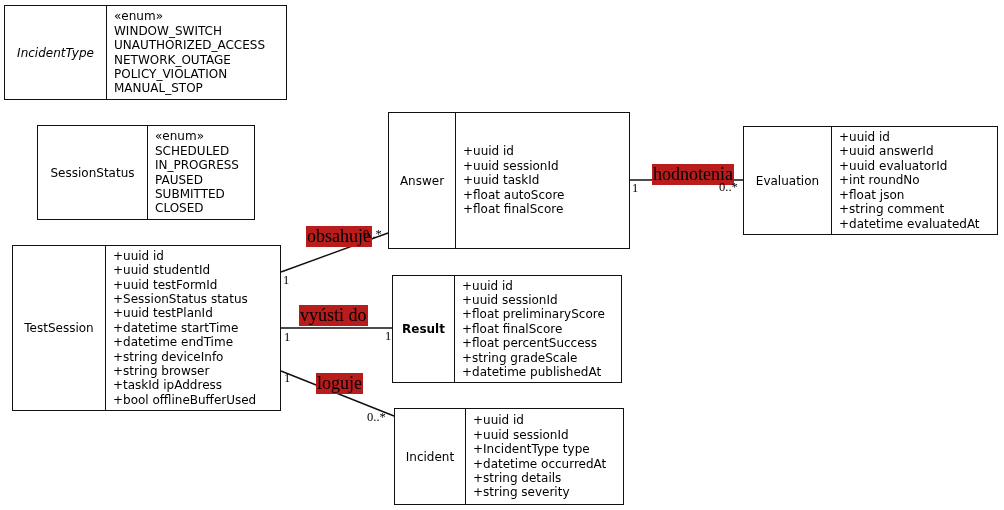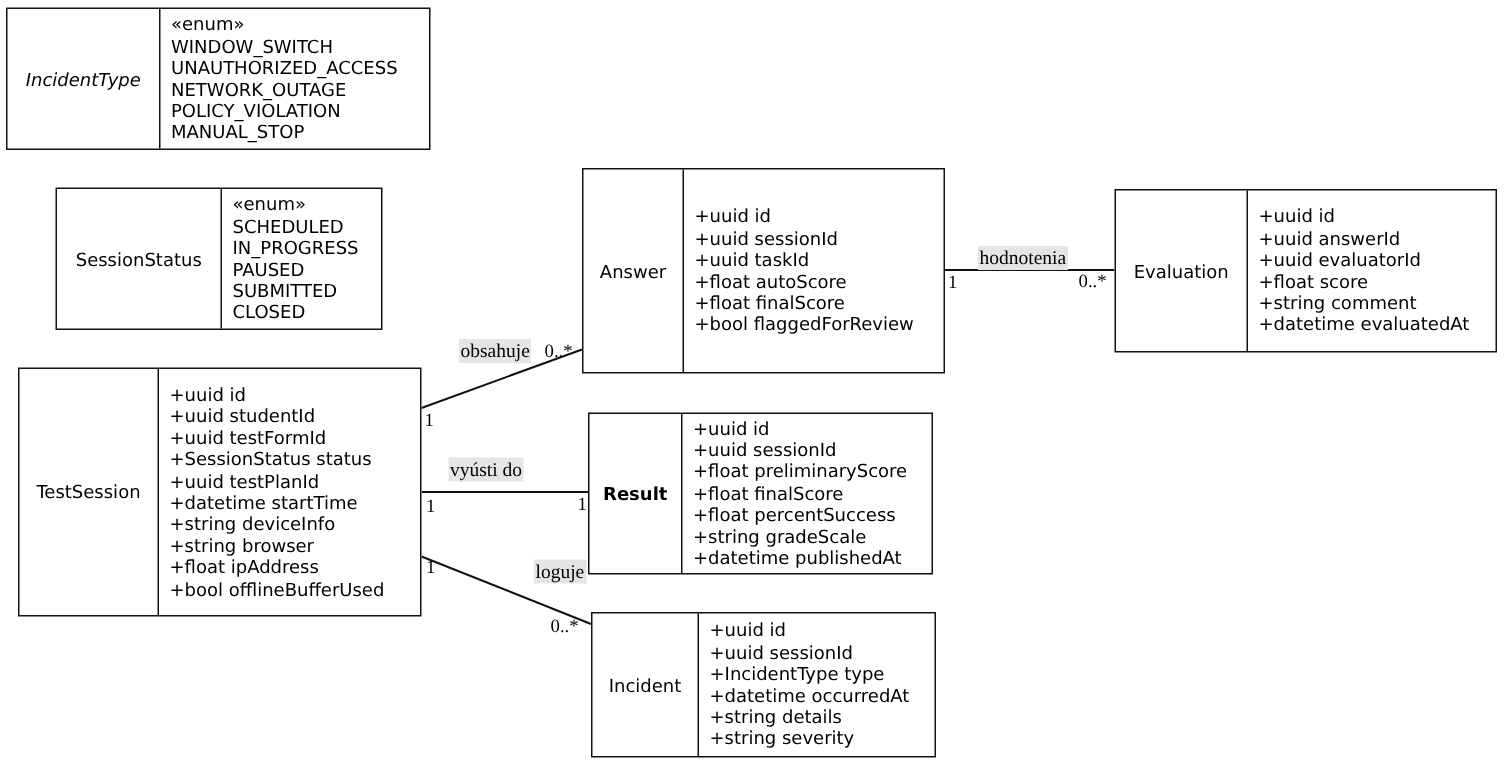--- a/index.html
+++ b/index.html
@@ -64,24 +64,24 @@
   #box-evaluation .name-cell { width: 87px; }
   #box-result        { left: 392px; top: 275px; width: 230px; height: 108px; }
   #box-result .name-cell { width: 61px; font-weight: bold; }
   #box-incident      { left: 394px; top: 408px; width: 230px; height: 97px; }
   #box-incident .name-cell { width: 70px; }
 
   .edge-label {
     position: absolute;
     z-index: 2;
     font-family: "Liberation Serif", serif;
-    font-size: 13px;
+    font-size: 18px;
     color: #000000;
     white-space: nowrap;
-    background: #e5e5e5;
+    background: #b91c1c;
     padding: 0 1px;
   }
   .mult { font-size: 12.5px; background: transparent; }
 </style>
 </head>
 <body>
 
 <div id="canvas">
 
   <svg class="connectors" width="1004" height="510">
@@ -117,46 +117,47 @@
 
   <div class="uml-box" id="box-testsession">
     <div class="name-cell">TestSession</div>
     <div class="attr-cell">
       <div class="attr">+uuid id</div>
       <div class="attr">+uuid studentId</div>
       <div class="attr">+uuid testFormId</div>
       <div class="attr">+SessionStatus status</div>
       <div class="attr">+uuid testPlanId</div>
       <div class="attr">+datetime startTime</div>
+      <div class="attr">+datetime endTime</div>
       <div class="attr">+string deviceInfo</div>
       <div class="attr">+string browser</div>
-      <div class="attr">+float ipAddress</div>
+      <div class="attr">+taskId ipAddress</div>
       <div class="attr">+bool offlineBufferUsed</div>
     </div>
   </div>
 
   <div class="uml-box" id="box-answer">
     <div class="name-cell">Answer</div>
     <div class="attr-cell">
       <div class="attr">+uuid id</div>
       <div class="attr">+uuid sessionId</div>
       <div class="attr">+uuid taskId</div>
       <div class="attr">+float autoScore</div>
       <div class="attr">+float finalScore</div>
-      <div class="attr">+bool flaggedForReview</div>
     </div>
   </div>
 
   <div class="uml-box" id="box-evaluation">
     <div class="name-cell">Evaluation</div>
     <div class="attr-cell">
       <div class="attr">+uuid id</div>
       <div class="attr">+uuid answerId</div>
       <div class="attr">+uuid evaluatorId</div>
-      <div class="attr">+float score</div>
+      <div class="attr">+int roundNo</div>
+      <div class="attr">+float json</div>
       <div class="attr">+string comment</div>
       <div class="attr">+datetime evaluatedAt</div>
     </div>
   </div>
 
   <div class="uml-box" id="box-result">
     <div class="name-cell">Result</div>
     <div class="attr-cell">
       <div class="attr">+uuid id</div>
       <div class="attr">+uuid sessionId</div>
@@ -185,17 +186,17 @@
   <div class="edge-label mult" style="left:362px; top:227px;">0..*</div>
 
   <div class="edge-label" style="left:652px; top:164px;">hodnotenia</div>
   <div class="edge-label mult" style="left:631px; top:181px;">1</div>
   <div class="edge-label mult" style="left:718px; top:180px;">0..*</div>
 
   <div class="edge-label" style="left:299px; top:305px;text-align:center;">vyústi do</div>
   <div class="edge-label mult" style="left:283px; top:330px;">1</div>
   <div class="edge-label mult" style="left:384px; top:329px;">1</div>
 
-  <div class="edge-label" style="left:316px; top:373px;margin-left:40px;">loguje</div>
+  <div class="edge-label" style="left:316px; top:373px;">loguje</div>
   <div class="edge-label mult" style="left:283px; top:371px;">1</div>
   <div class="edge-label mult" style="left:366px; top:410px;">0..*</div>
 
 </div>
 
 </body></html>

